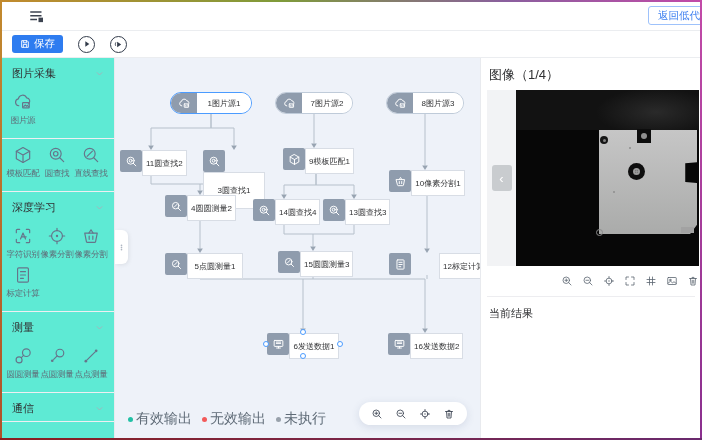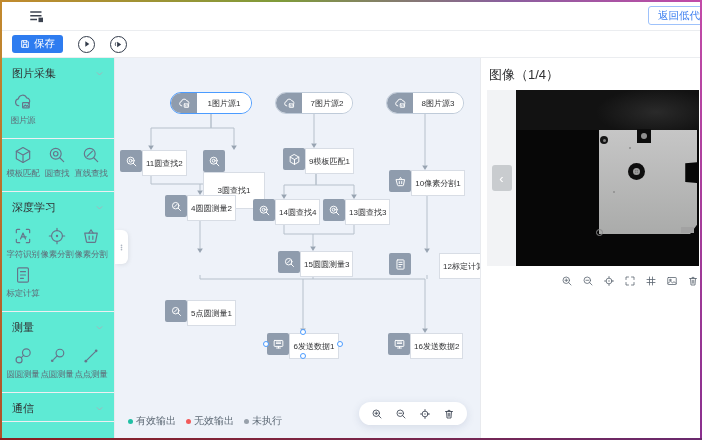--- a/index.html
+++ b/index.html
@@ -33,21 +33,21 @@
   .node.pill{height:22px;border:1px solid #bfcbd9;border-radius:11px;overflow:hidden;background:#fff;box-sizing:border-box;}
   .node.pill.selected{border-color:#4a9bff;}
   .node.pill .n-icon{width:26px;}
   .node.pill .n-label{flex:1;display:flex;align-items:center;justify-content:center;font-size:8px;color:#303133;background:#fff;white-space:nowrap;}
   .node.rect{height:22px;}
   .node.rect .n-icon{width:22px;height:22px;border-radius:2px;}
   .node.rect .n-label{flex:1;display:flex;align-items:center;justify-content:center;font-size:8px;color:#303133;background:#fff;border:1px solid #d8dde5;box-sizing:border-box;white-space:nowrap;padding:12px 3px;}
   .port{position:absolute;width:6px;height:6px;border:1px solid #4a9bff;background:#fff;border-radius:50%;box-sizing:border-box;}
   .collapse-handle{position:absolute;left:0;top:172px;width:13px;height:34px;background:#fff;border-radius:0 6px 6px 0;box-shadow:1px 1px 4px rgba(0,0,0,.08);display:flex;align-items:center;justify-content:center;color:#aeb6c2;font-size:8px;cursor:pointer;}
   .legend{position:absolute;left:13px;bottom:10px;display:flex;gap:10px;align-items:center;}
-  .lg-item{display:flex;align-items:center;gap:3px;font-size:10px;color:#5f6b77;}
+  .lg-item{display:flex;align-items:center;gap:3px;font-size:14px;color:#5f6b77;}
   .lg-dot{width:5px;height:5px;border-radius:50%;}
   .canvas-tools{position:absolute;right:13px;bottom:13px;height:23px;background:#fff;border-radius:12px;box-shadow:0 2px 8px rgba(60,80,120,.14);display:flex;align-items:center;gap:12px;padding:0 12px;color:#3d4654;}
   .tool-ic{display:flex;cursor:pointer;}
   
   .rpanel{width:220px;flex:none;border-left:1px solid #e8eaee;background:#fff;box-sizing:border-box;padding:6px 0 0 6px;overflow:hidden;}
   .rp-header{font-size:13px;color:#303133;padding:2px 0 6px 2px;}
   .viewer{position:relative;height:176px;width:212px;}
   .nav-strip{position:absolute;left:0;top:0;bottom:0;width:29px;background:#f2f3f5;display:flex;align-items:center;justify-content:center;}
   .nav-btn{width:20px;height:26px;background:#c9cccf;border-radius:3px;color:#fff;font-size:13px;display:flex;align-items:center;justify-content:center;cursor:pointer;}
   .img{position:absolute;left:29px;top:0;right:0;bottom:0;background:#070707;overflow:hidden;}
@@ -443,21 +443,21 @@
           <div class="node rect" style="left: 208px; top: 141px; width: 62px;">
             <span class="n-icon">
               <svg width="13" height="13" viewBox="0 0 24 24" fill="none" stroke="currentColor" stroke-width="1.8" stroke-linecap="round" stroke-linejoin="round">
                 <circle cx="10.5" cy="10.5" r="6.5"></circle>
                 <circle cx="10.5" cy="10.5" r="2.7"></circle>
                 <path d="M15.3 15.3L20 20"></path>
               </svg>
             </span>
             <span class="n-label">13圆查找3</span>
           </div>
-          <div class="node rect" style="left: 50px; top: 195px; width: 70px; margin-top: 47px;">
+          <div class="node rect" style="left: 50px; top: 195px; width: 78px;">
             <span class="n-icon">
               <svg width="13" height="13" viewBox="0 0 24 24" fill="none" stroke="currentColor" stroke-width="1.8" stroke-linecap="round" stroke-linejoin="round">
                 <circle cx="10.5" cy="10.5" r="6"></circle>
                 <path d="M8 13l5-5"></path>
                 <path d="M15 15l4.5 4.5"></path>
               </svg>
             </span>
             <span class="n-label">5点圆测量1</span>
           </div>
           <div class="node rect" style="left: 163px; top: 193px; width: 70px;">
@@ -565,16 +565,17 @@
                 <circle cx="8.5" cy="10" r="1.5"></circle>
                 <path d="M4 16.5l5-4 4 3 3-2 4.5 3.5"></path>
               </svg>
             </span>
             <span class="tool-ic">
               <svg width="12" height="12" viewBox="0 0 24 24" fill="none" stroke="currentColor" stroke-width="1.6" stroke-linecap="round" stroke-linejoin="round">
                 <path d="M5 7h14M10 7V4.8h4V7M7 7l1 13h8l1-13M10.5 10.5v6M13.5 10.5v6"></path>
               </svg>
             </span>
           </div>
+        <div class="rp-result">当前结果</div>
       </div>
     </div>
   </div>
 </div>
 
 </body></html>

